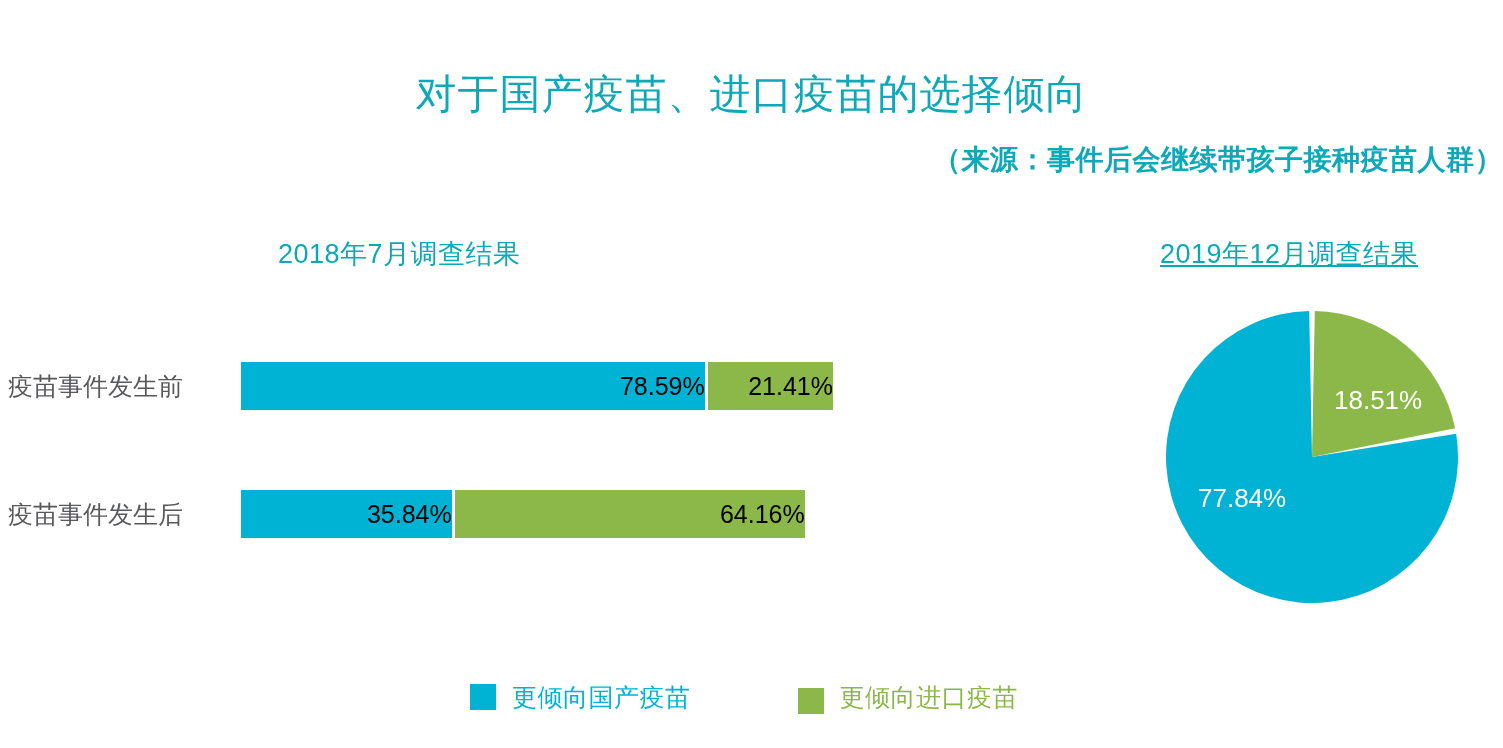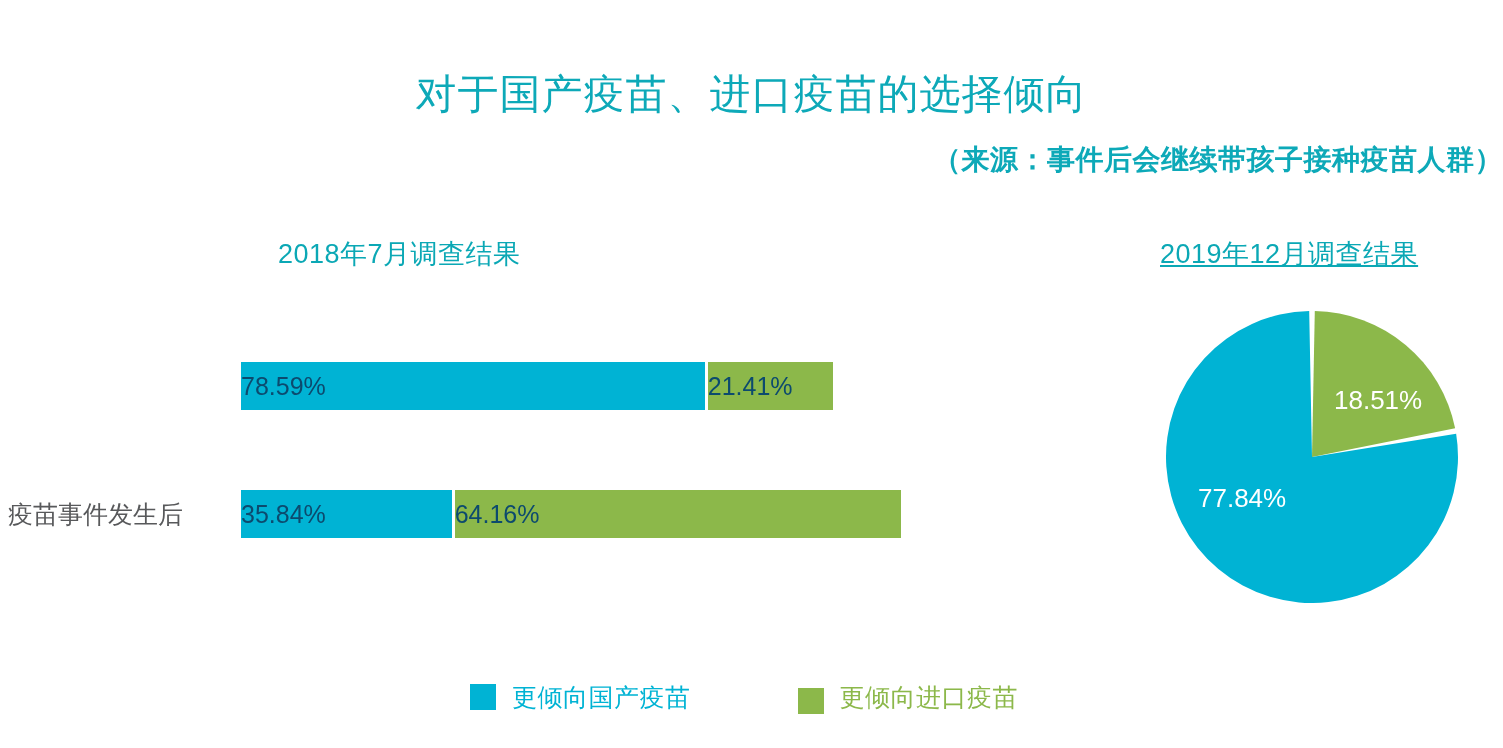--- a/index.html
+++ b/index.html
@@ -89,24 +89,24 @@
     position: absolute;
     left: 241px;
     top: 0;
     height: 48px;
   }
   .bar-seg {
     position: absolute;
     top: 0;
     height: 48px;
     box-sizing: border-box;
-    color: #0c4a6e;
+    color: #000000;
     font-size: 25px;
     line-height: 48px;
-    text-align: left;
+    text-align: right;
     white-space: nowrap;
     overflow: hidden;
   }
   .bar-seg.domestic { left: 0; background: #00B3D4; }
   .bar-seg.imported { background: #8CB84A; }
 
   
   #pie-chart {
     position: absolute;
     left: 1166px;
@@ -162,31 +162,32 @@
 
   <div class="title">对于国产疫苗、进口疫苗的选择倾向</div>
   <div class="subtitle">（来源：事件后会继续带孩子接种疫苗人群）</div>
 
   <div class="panel-heading left">2018年7月调查结果</div>
   <div class="panel-heading right">2019年12月调查结果</div>
 
   <div id="bar-chart">
 
     <div class="bar-row row-0">
+      <div class="bar-cat-label">疫苗事件发生前</div>
       <div class="bar-track" style="width: 592px;">
         <div class="bar-seg domestic" style="width: 463.753px;">78.59%</div>
         <div class="bar-seg imported" style="left: 466.753px; width: 125.247px;">21.41%</div>
       </div>
     </div>
 
     <div class="bar-row row-1">
       <div class="bar-cat-label">疫苗事件发生后</div>
       <div class="bar-track" style="width: 592px;">
         <div class="bar-seg domestic" style="width: 210.673px;">35.84%</div>
-        <div class="bar-seg imported" style="left: 213.673px; width: 446px;">64.16%</div>
+        <div class="bar-seg imported" style="left: 213.673px; width: 350px;">64.16%</div>
       </div>
     </div>
 
   </div>
 
   <div id="pie-chart">
     <svg width="292" height="292" viewBox="0 0 292 292">
       <path id="pie-slice-imported" d="M 146 146 L 148.80 0.03 A 146 146 0 0 1 289.16 117.33 Z" fill="#8CB84A"></path>
       <path id="pie-slice-domestic" d="M 146 146 L 290.15 122.85 A 146 146 0 1 1 143.20 0.03 Z" fill="#00B3D4"></path>
     </svg>

